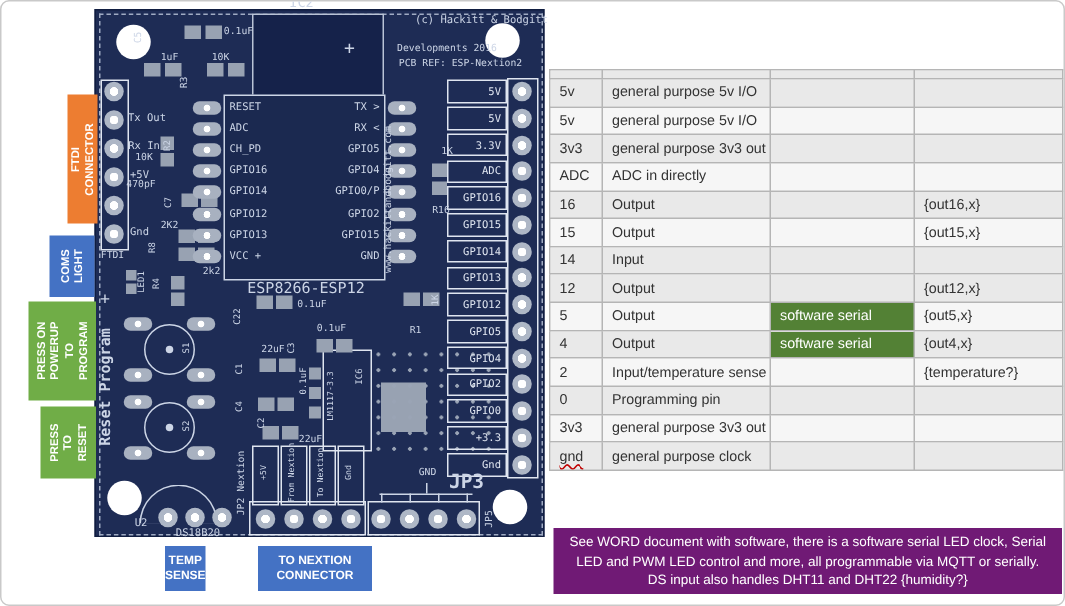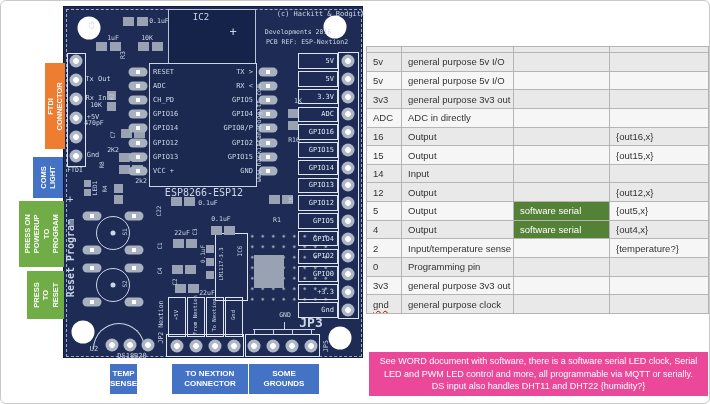--- a/index.html
+++ b/index.html
@@ -78,21 +78,21 @@
     <div class="semi"></div>
     <div class="btn" style="left:112px;top:232px;"></div>
     <div class="btn" style="left:112px;top:284px;"></div>
     <div class="wbox" style="left:66px;top:52px;width:19px;height:114px;"></div>
     <div class="wbox" style="left:337px;top:51px;width:21px;height:267px;"></div>
     <div class="wbox" style="left:165px;top:333px;width:78px;height:23px;"></div>
     <div class="wbox" style="left:244px;top:333px;width:75px;height:23px;"></div>
     <div class="wbox" style="left:214px;top:232px;width:33px;height:68px;"></div>
     <div class="ln" style="left:252px;top:328px;width:62px;height:1.2px;"></div>
     <div class="ln" style="left:283px;top:321px;width:1.2px;height:7px;"></div>
-  <span class="silk" style="left: 200px; top: 16px; font-size: 9px;">IC2</span>
+  <span class="silk" style="left: 200px; top: 2px; font-size: 9px;">IC2</span>
       <span class="silk" style="left: 232px; top: 31px; font-size: 12px;">+</span>
       <span class="silk" style="left: 320px; top: 13px; font-size: 7px;">(c) Hackitt &amp; Bodgitt</span>
       <span class="silk" style="left: 297px; top: 31px; font-size: 6.5px;">Developments 2016</span>
       <span class="silk" style="left: 306px; top: 41px; font-size: 6.5px;">PCB REF: ESP-Nextion2</span>
       <span class="silk" style="left: 203px; top: 192px; font-size: 10px;">ESP8266-ESP12</span>
       <span class="silk v" style="left: 91px; top: 24px; font-size: 6.5px;">C5</span>
       <span class="silk" style="left: 158px; top: 20px; font-size: 6.5px;">0.1uF</span>
       <span class="silk" style="left: 112px; top: 37px; font-size: 6.5px;">1uF</span>
       <span class="silk" style="left: 146px; top: 37px; font-size: 6.5px;">10K</span>
       <span class="silk v" style="left: 122px; top: 54px; font-size: 6.5px;">R3</span>
@@ -293,24 +293,20 @@
     </div>
 
   <div class="co" style="left:109px;top:363px;width:27px;height:30px;background:#4472c4;font-size:8px;">
     <span>TEMP
 SENSE</span>
     </div>
   <div class="co" style="left:171px;top:363px;width:76px;height:30px;background:#4472c4;font-size:8px;">
     <span>TO NEXTION
 CONNECTOR</span>
     </div>
-  <div class="co" style="left:248px;top:363px;width:70px;height:30px;background:#4472c4;font-size:8px;">
-    <span>SOME
-GROUNDS</span>
-    </div>
 
   <div id="tablewrap">
     <table id="pintable">
         <colgroup>
       <col style="width:35px">
           <col style="width:112px">
           <col style="width:96px">
           <col style="width:99px">
     </colgroup>
         <tbody id="tbody">
@@ -401,15 +397,15 @@
           <tr class="odd">
             <td class="wavy">gnd</td>
             <td>general purpose clock</td>
             <td></td>
             <td></td>
           </tr>
         </tbody>
       </table>
   </div>
 
-  <div id="note" style="background: #ec4899;">See WORD document with software, there is a software serial LED clock, Serial LED and PWM LED control and more, all programmable via MQTT or serially. DS input also handles DHT11 and DHT22 {humidity?}</div>
+  <div id="note" style="background: #701a75;">See WORD document with software, there is a software serial LED clock, Serial LED and PWM LED control and more, all programmable via MQTT or serially. DS input also handles DHT11 and DHT22 {humidity?}</div>
 
 </div>
 
 </body></html>

